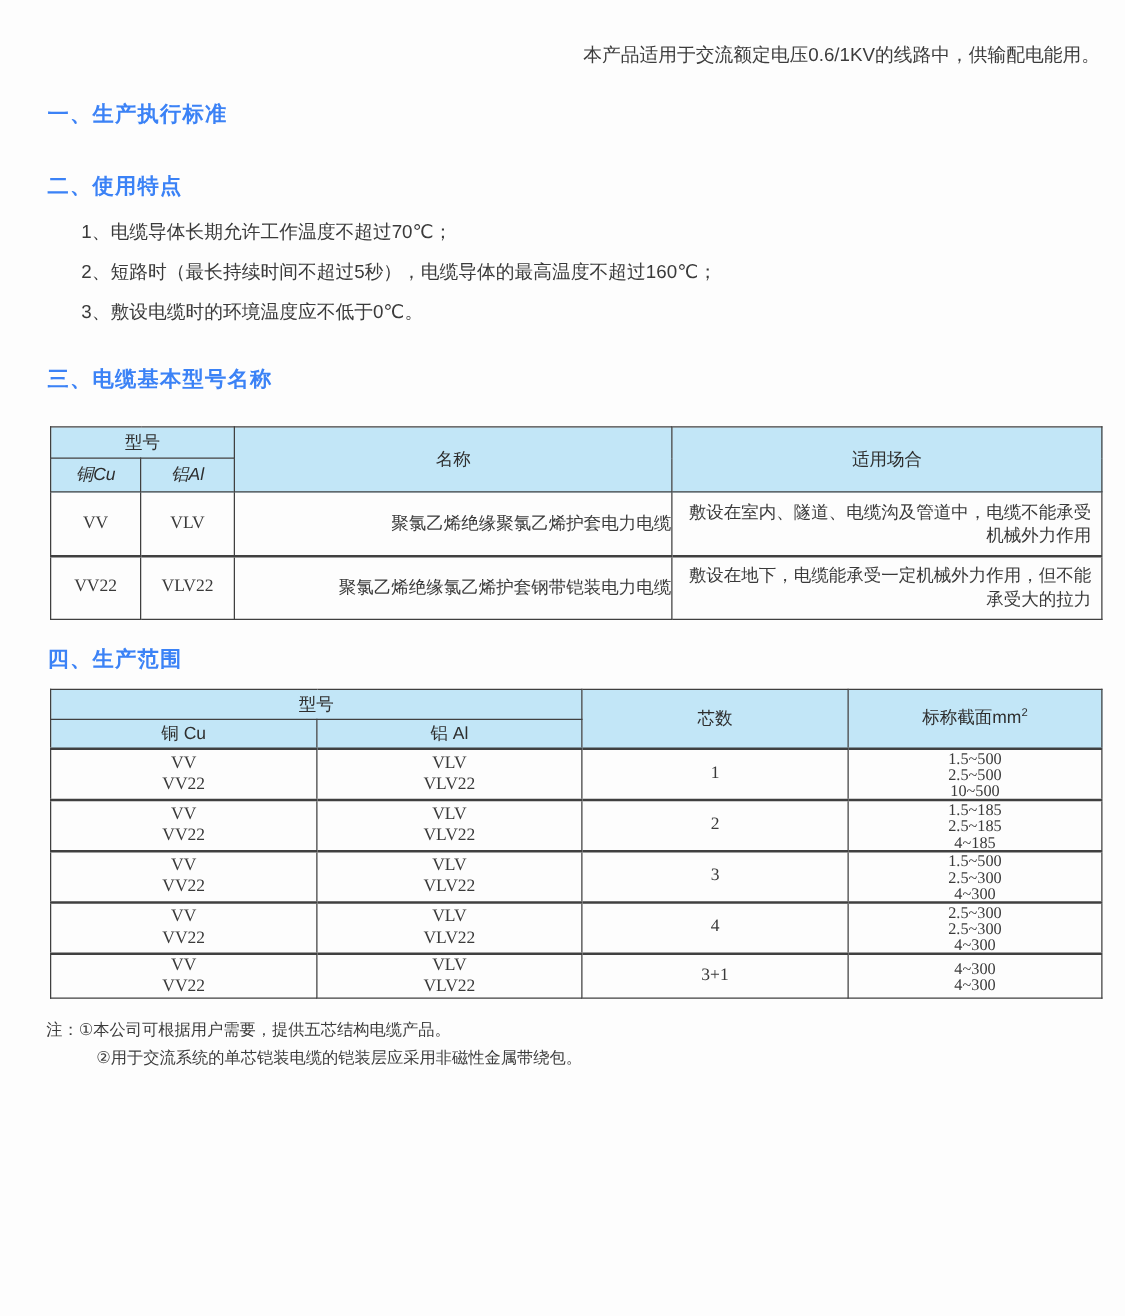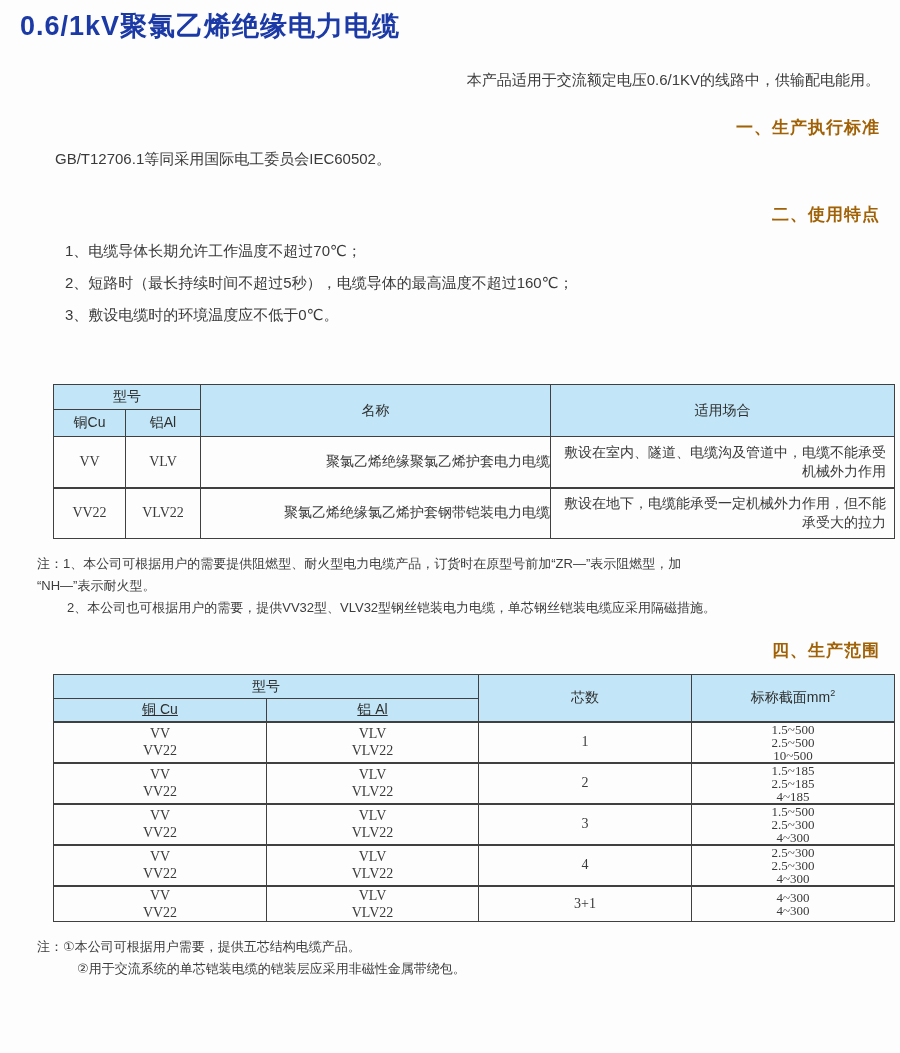--- a/index.html
+++ b/index.html
@@ -14,87 +14,86 @@
   .page { padding: 8px 20px 0 20px; }
 
   .title {
     font-size: 27px; font-weight: bold; color: #1b3aa6;
     letter-spacing: 1px; margin: 0 0 0 0;
   }
   .intro {
     font-size: 15px; margin: 27px 0 0 35px; color: #3c3c3c; text-align: right;
   }
   .sec-heading {
-    font-size: 17px; font-weight: bold; color: #a16207;
-    margin: 0 0 0 18px; letter-spacing: 1px; text-align: right;
+    font-size: 17px; font-weight: bold; color: #3b82f6;
+    margin: 0 0 0 18px; letter-spacing: 1px;
   }
   .std-text { font-size: 15px; margin: 11px 0 0 35px; }
   .item { font-size: 15px; margin: 0 0 13px 45px; }
 
   table {
     border-collapse: collapse; table-layout: fixed;
-    width: 841px; margin-left: 33px; padding-left: 24px;
+    width: 841px; margin-left: 20px; padding-left: 24px;
   }
   th, td {
     border: 1px solid #404040;
     font-weight: normal; text-align: center; vertical-align: middle;
     padding: 0;
   }
   thead th { background: #c2e6f7; font-size: 14px; color: #2e2e2e; }
 
   
   .t1 { margin-top: 26px; }
   .t1 .hrow1 th { height: 25px; }
-  .t1 .hrow2 th { height: 27px; }
+  .t1 .hrow2 th { height: 27px; font-style: italic; }
   .t1 tbody td { height: 51px; font-size: 14px; }
   .t1 tbody tr + tr td { border-top: 2px solid #404040; }
   .latin { font-family: "Liberation Serif", "DejaVu Serif", serif; font-size: 15px; }
   .t1 .name-cell { text-align: right; padding-left: 28px; }
   .t1 .app-cell  { text-align: right; padding: 2px 8px 2px 12px; line-height: 19px; }
 
   
   .note-block { margin: 14px 0 0 17px; font-size: 13px; line-height: 22px; color: #3c3c3c; }
   .note-indent { margin-left: 30px; }
   .note-indent2 { margin-left: 40px; }
 
   
   .t2 { margin-top: 12px; }
   .t2 .hrow1 th { height: 24px; }
-  .t2 .hrow2 th { height: 23px; text-decoration: underline; }
+  .t2 .hrow2 th { height: 23px; }
   .t2 tbody td { font-size: 13px; }
   .t2 tbody tr td { border-top: 2px solid #404040; height: 40px; }
   .t2 tbody tr.short td { height: 35px; }
   .t2 .model-line { font-family: "Liberation Serif", "DejaVu Serif", serif; font-size: 14px; line-height: 17px; }
   .t2 .sec-line   { font-family: Liberation Serif, serif; font-size: 13px; line-height: 13px; }
   .t2 .cores-cell { font-family: "Liberation Serif", "DejaVu Serif", serif; font-size: 14px; }
   sup { font-size: 9px; }
 
   .gap-s { height: 20px; } .gap-m { height: 26px; } .gap-l { height: 34px; }
 </style>
 </head>
 <body>
 
 <div class="page">
 
-  <h1 class="title">0.6/1kV聚氯乙烯绝缘电力电缆</h1>
 
   <p class="intro">本产品适用于交流额定电压0.6/1KV的线路中，供输配电能用。</p>
 
   <div class="gap-m"></div>
   <div class="sec-heading">一、生产执行标准</div>
-  <div class="std-text">GB/T12706.1等同采用国际电工委员会IEC60502。</div>
 
   <div class="gap-l"></div>
   <div class="sec-heading">二、使用特点</div>
   <div style="height:16px"></div>
   <div class="item">1、电缆导体长期允许工作温度不超过70℃；</div>
   <div class="item">2、短路时（最长持续时间不超过5秒），电缆导体的最高温度不超过160℃；</div>
   <div class="item">3、敷设电缆时的环境温度应不低于0℃。</div>
 
   <div class="gap-s"></div>
+  <div class="sec-heading">三、电缆基本型号名称</div>
 
   <table class="t1">
     <colgroup>
         <col style="width:72px">
         <col style="width:75px">
         <col style="width:350px">
         <col style="width:344px">
       </colgroup>
     <thead>
       <tr class="hrow1">
@@ -116,25 +115,20 @@
       </tr>
       <tr>
         <td class="latin">VV22</td>
         <td class="latin">VLV22</td>
         <td class="name-cell">聚氯乙烯绝缘氯乙烯护套钢带铠装电力电缆</td>
         <td class="app-cell">敷设在地下，电缆能承受一定机械外力作用，但不能承受大的拉力</td>
       </tr>
     </tbody>
   </table>
 
-  <div class="note-block">
-    <div>注：1、本公司可根据用户的需要提供阻燃型、耐火型电力电缆产品，订货时在原型号前加“ZR—”表示阻燃型，加</div>
-    <div>“NH—”表示耐火型。</div>
-    <div class="note-indent">2、本公司也可根据用户的需要，提供VV32型、VLV32型钢丝铠装电力电缆，单芯钢丝铠装电缆应采用隔磁措施。</div>
-  </div>
 
   <div class="gap-s"></div>
   <div class="sec-heading">四、生产范围</div>
 
   <table class="t2">
     <colgroup>
         <col style="width:213px">
         <col style="width:212px">
         <col style="width:213px">
         <col style="width:203px">

